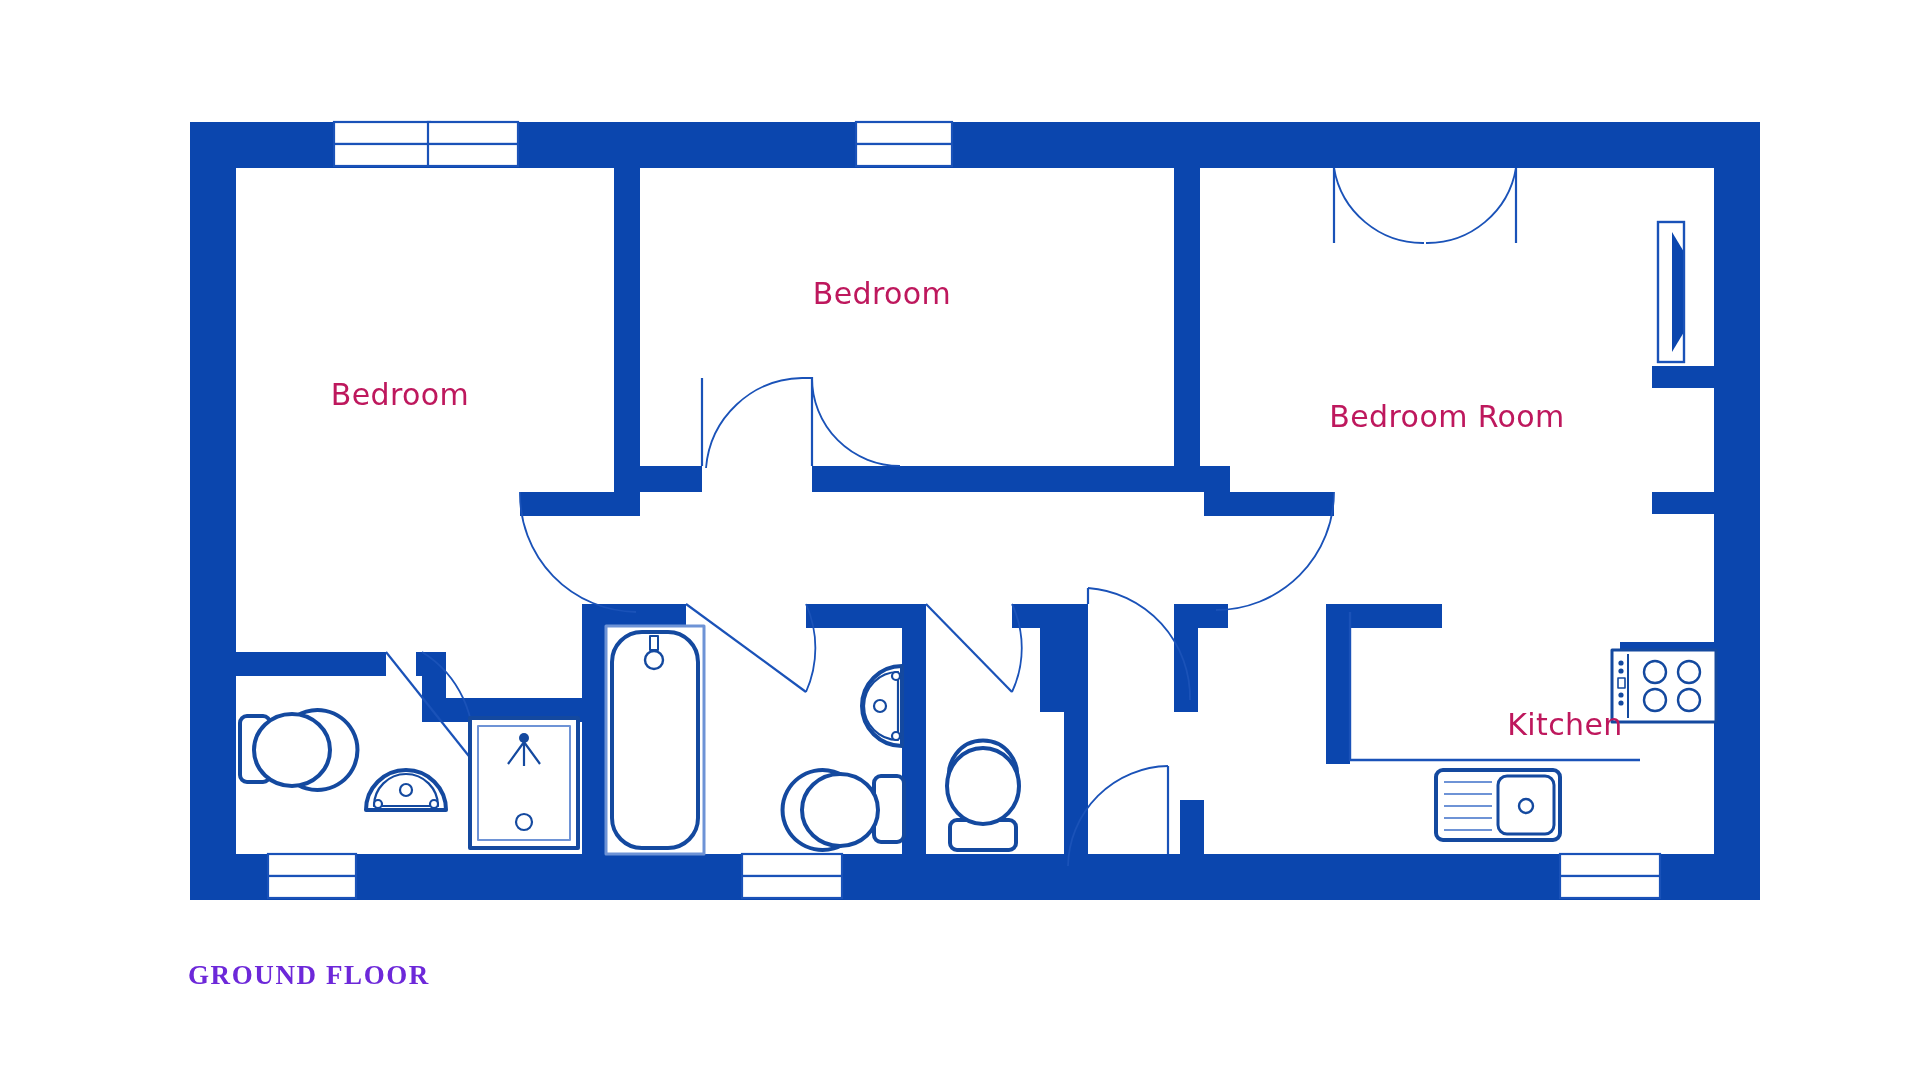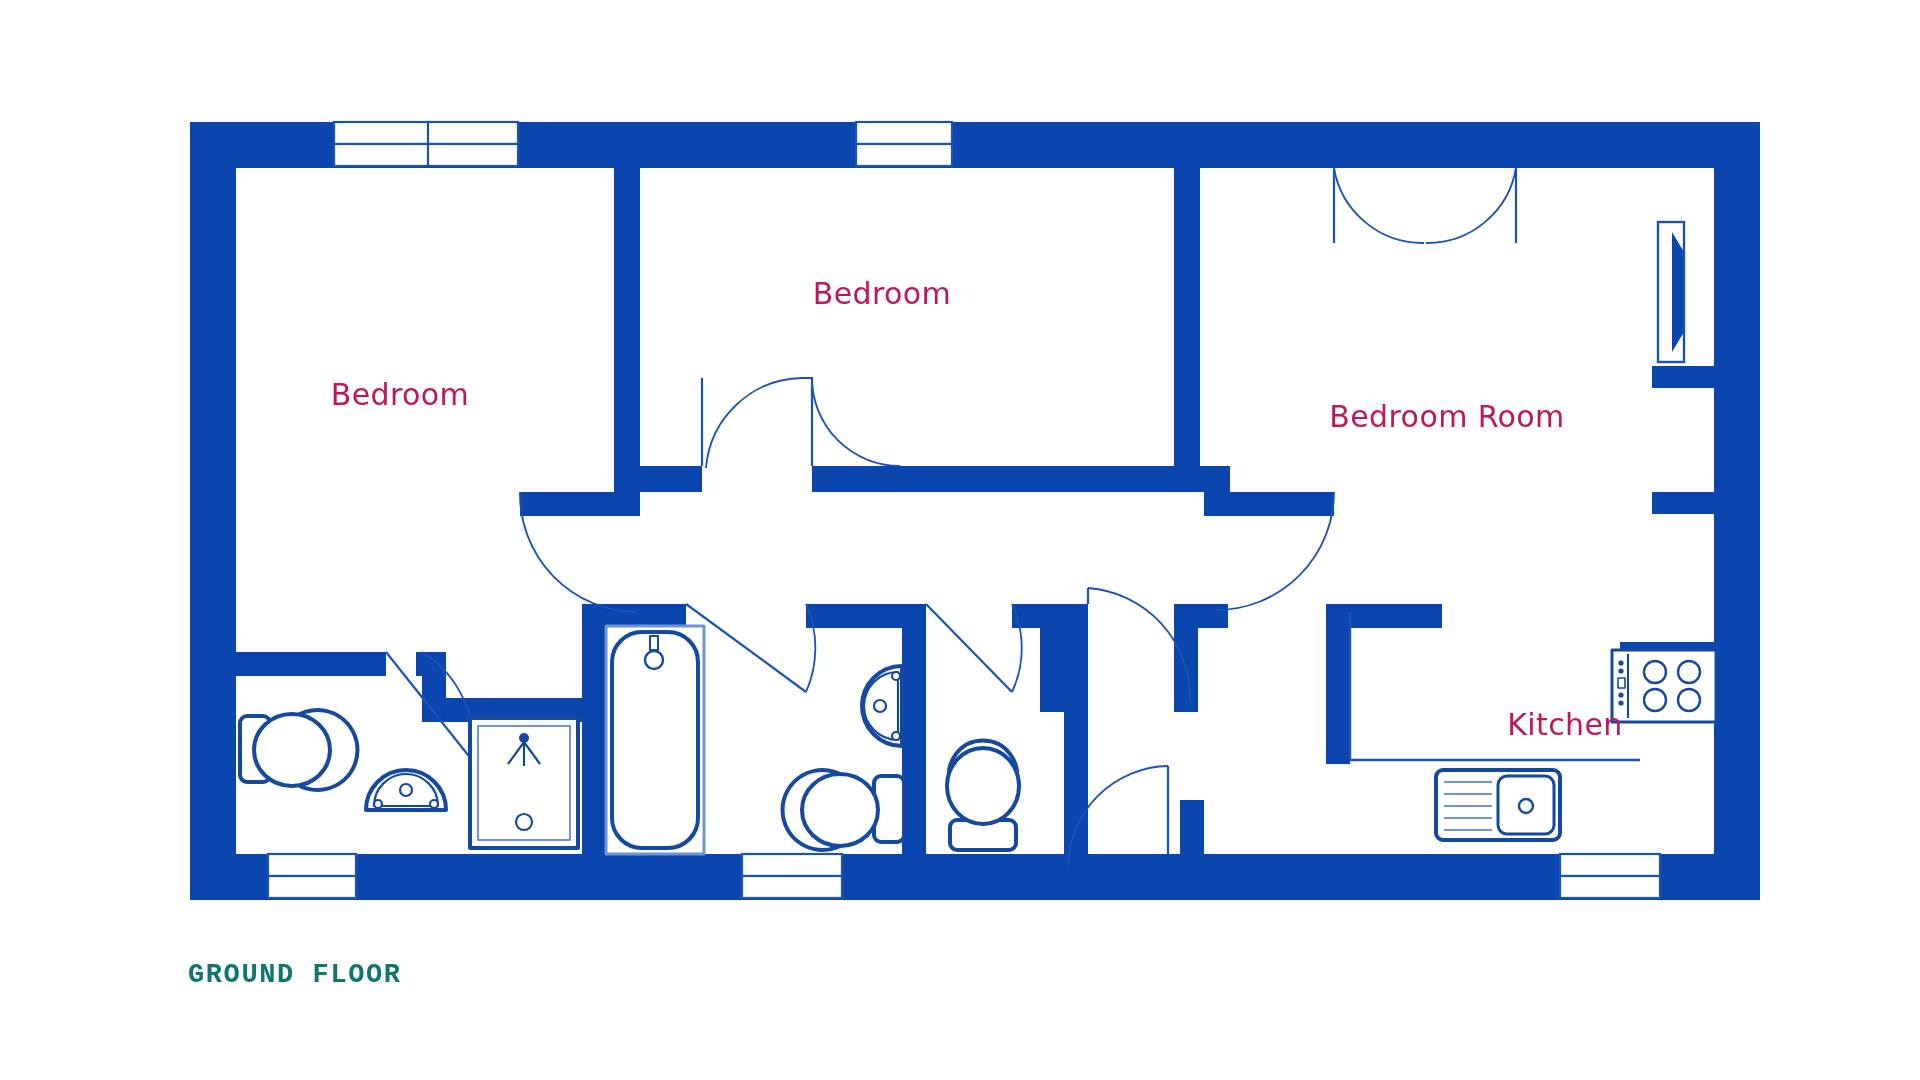--- a/index.html
+++ b/index.html
@@ -33,22 +33,22 @@
     font-weight: 400;
     letter-spacing: 0.4px;
     white-space: nowrap;
     transform: translate(-50%, -50%);
     pointer-events: none;
   }
   #floor-title {
     position: absolute;
     left: 188px;
     top: 960px;
-    color: #0f766e;
-    font-family: Liberation Mono, monospace;
+    color: #6d28d9;
+    font-family: Liberation Serif, serif;
     font-size: 27px;
     font-weight: bold;
     letter-spacing: 1.6px;
   }
 </style>
 </head>
 <body>
 
 <div id="page">
 

